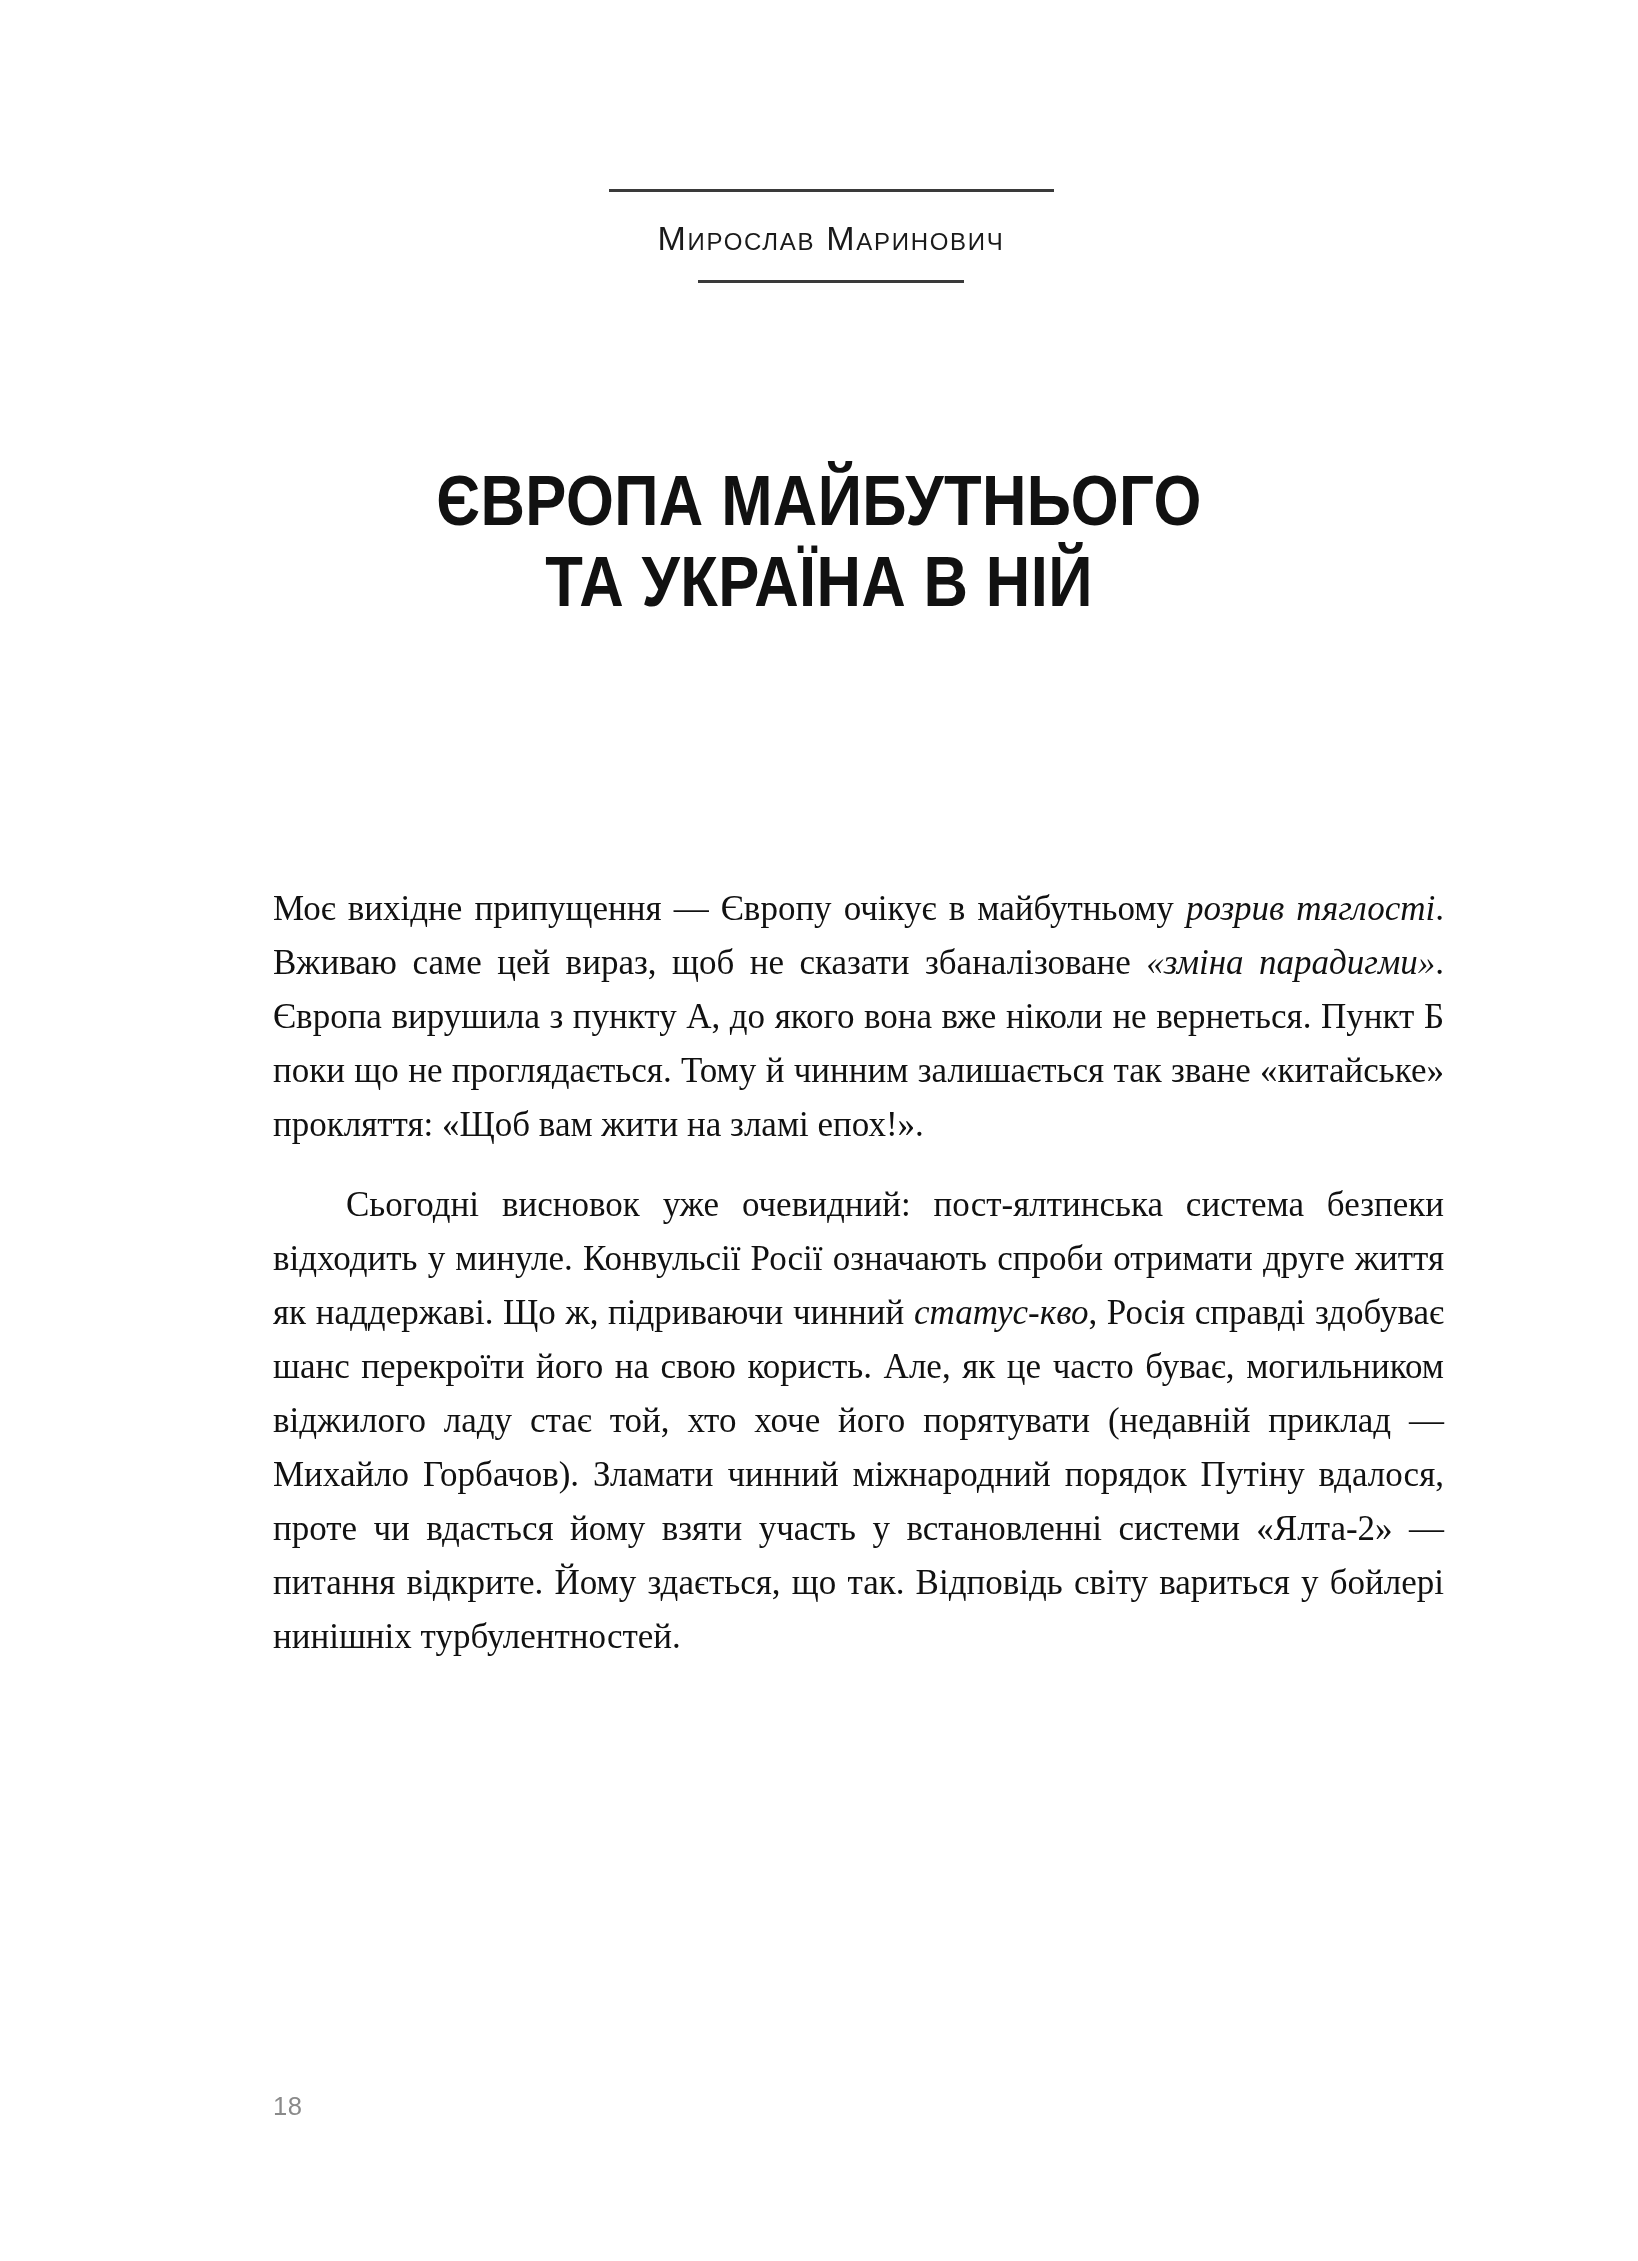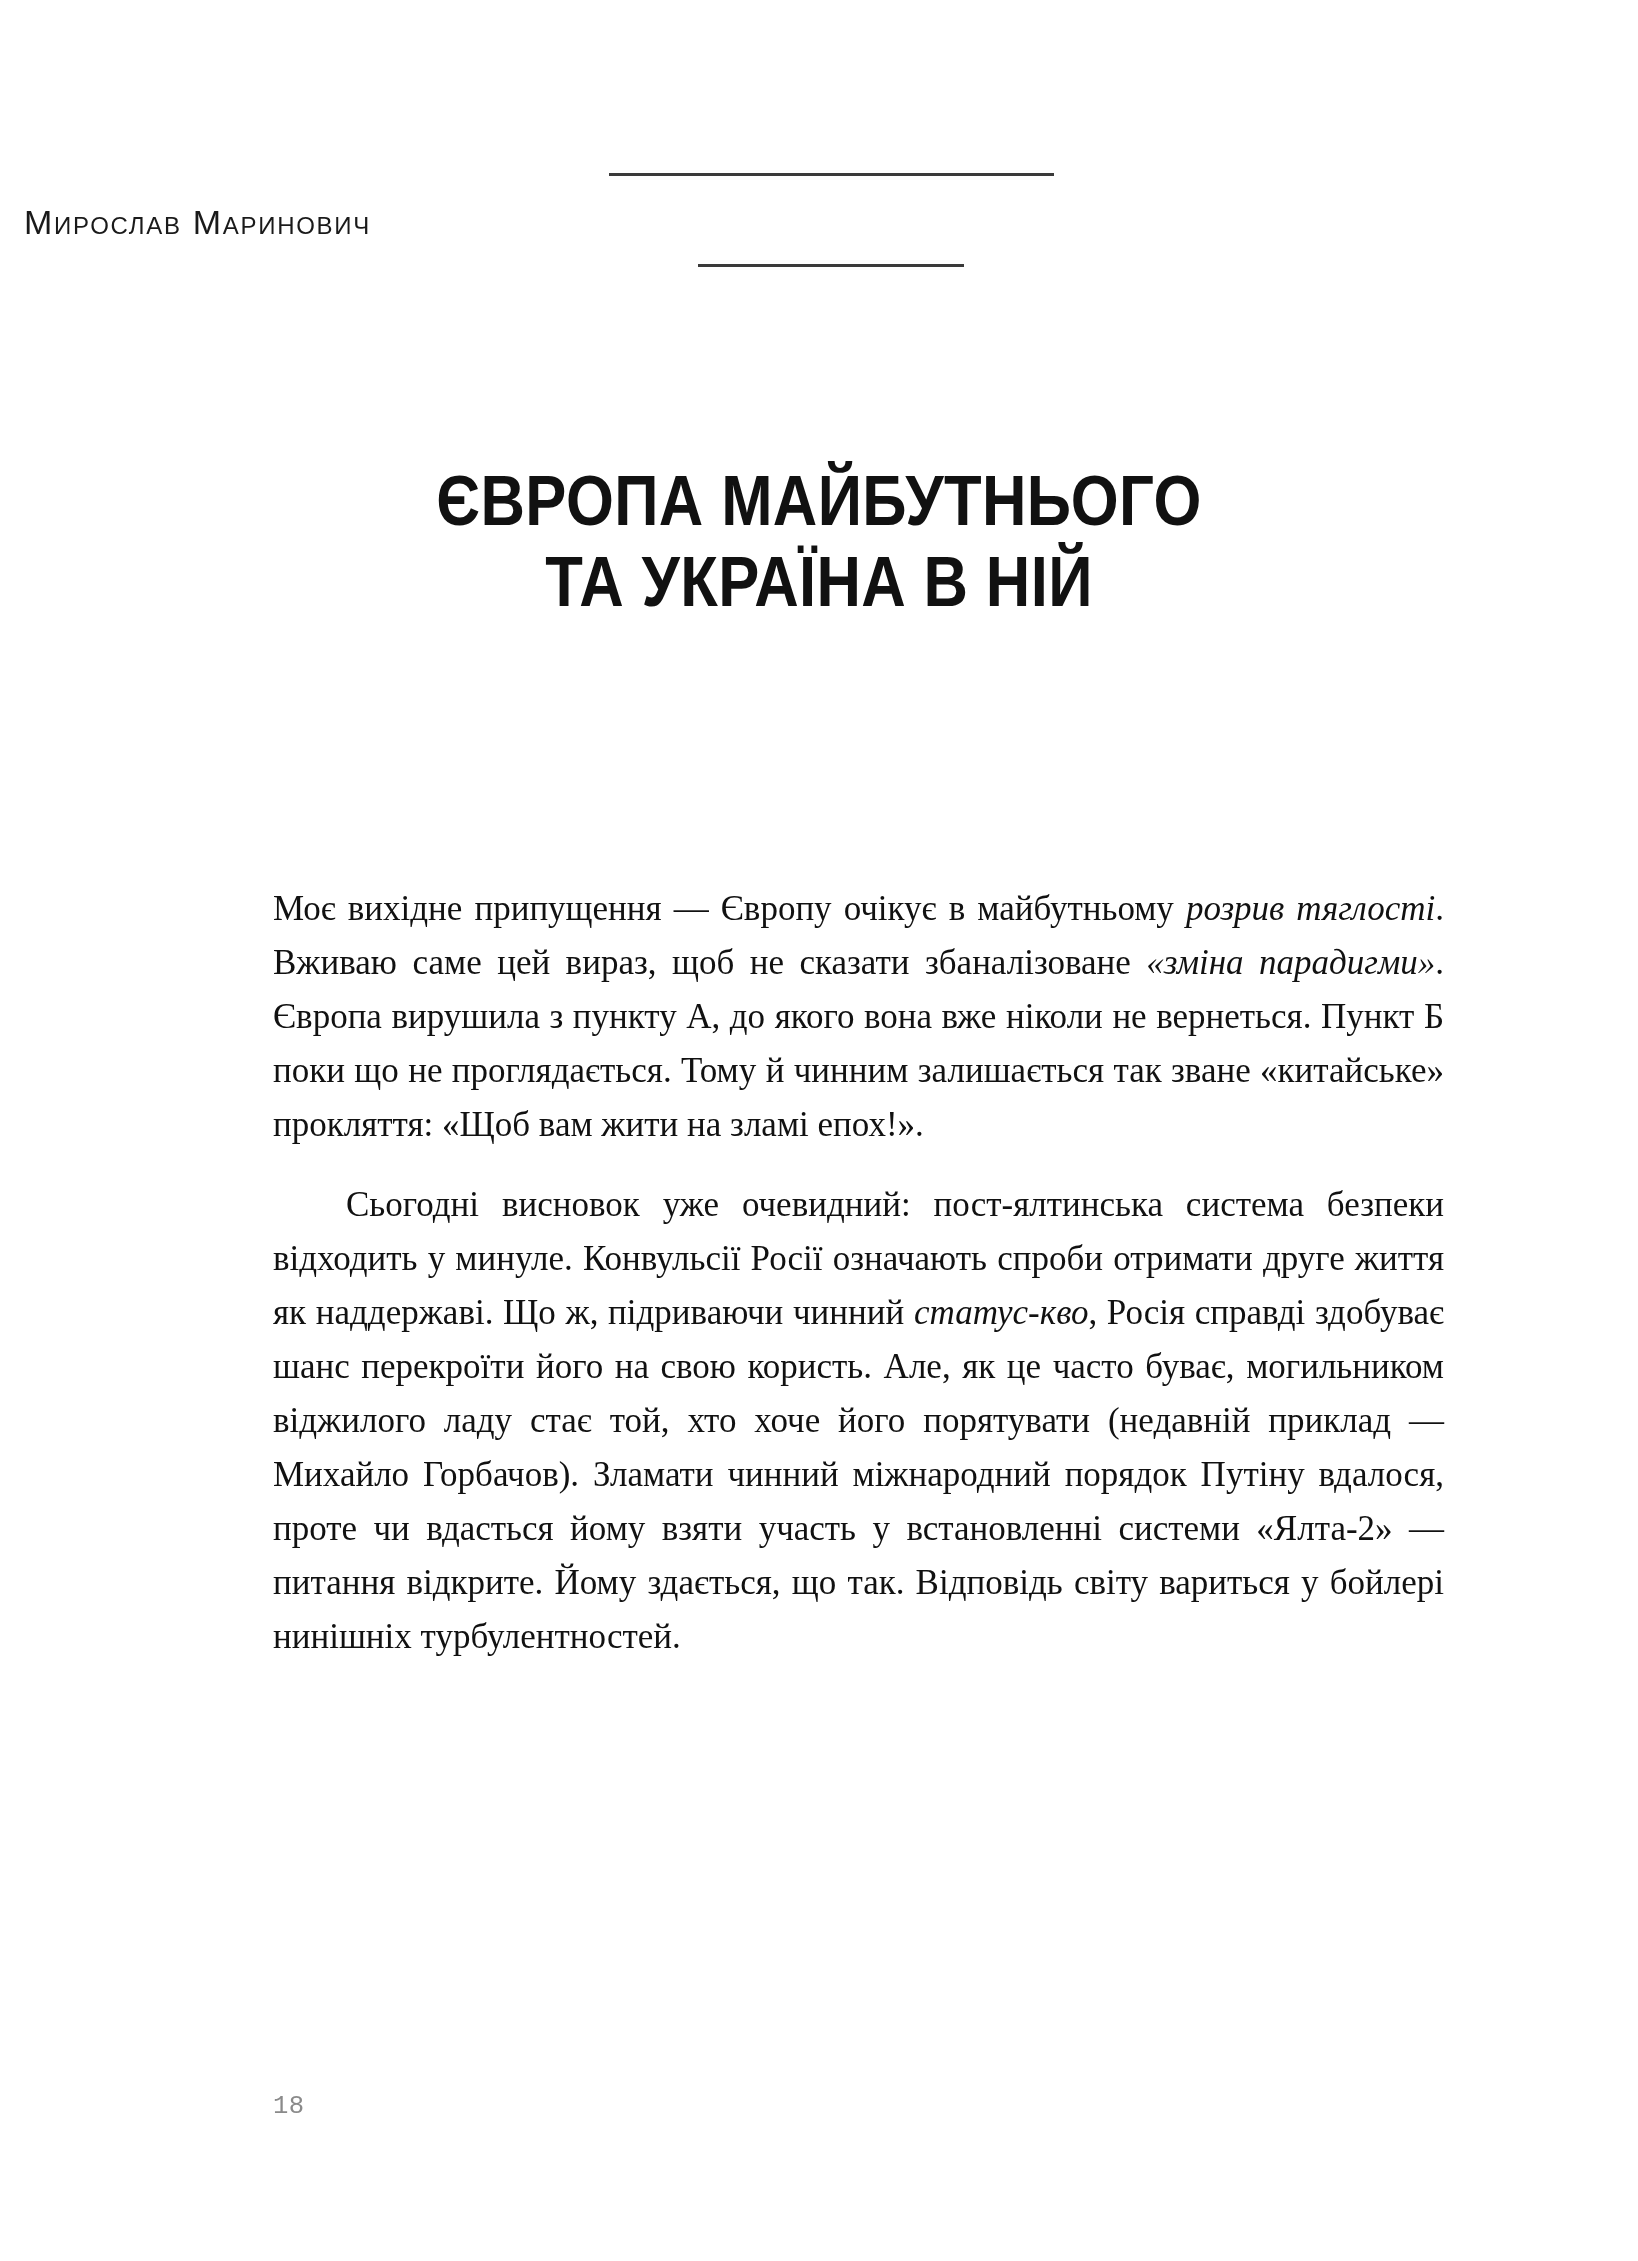--- a/index.html
+++ b/index.html
@@ -17,22 +17,22 @@
     overflow: hidden;
     font-family: "Liberation Serif", "DejaVu Serif", serif;
     -webkit-font-smoothing: antialiased;
   }
 
   
   .author-block {
     position: absolute;
     left: 0;
     right: 0;
-    top: 173px;
-    text-align: left;
+    top: 189px;
+    text-align: center;
     padding-left: 24px;
   }
 
   .rule {
     background: #3a3a3a;
     height: 2.6px;
     margin: 0 auto;
     border: 0;
   }
 
@@ -108,21 +108,21 @@
   .body-text i,
   .body-text em {
     font-style: italic;
   }
 
   
   .folio {
     position: absolute;
     left: 273px;
     top: 2092px;
-    font-family: Liberation Mono, monospace;
+    font-family: Liberation Sans, sans-serif;
     font-size: 25.6px;
     color: #8a8a8a;
     letter-spacing: 0.4px;
   }
 </style>
 </head>
 <body>
 
 <div class="page">
 

